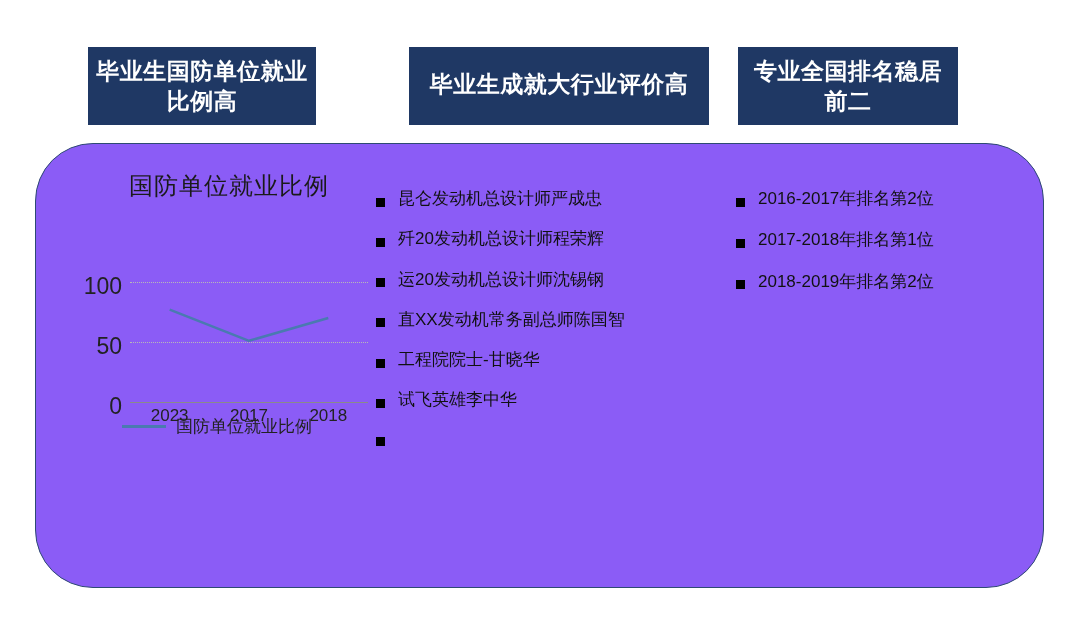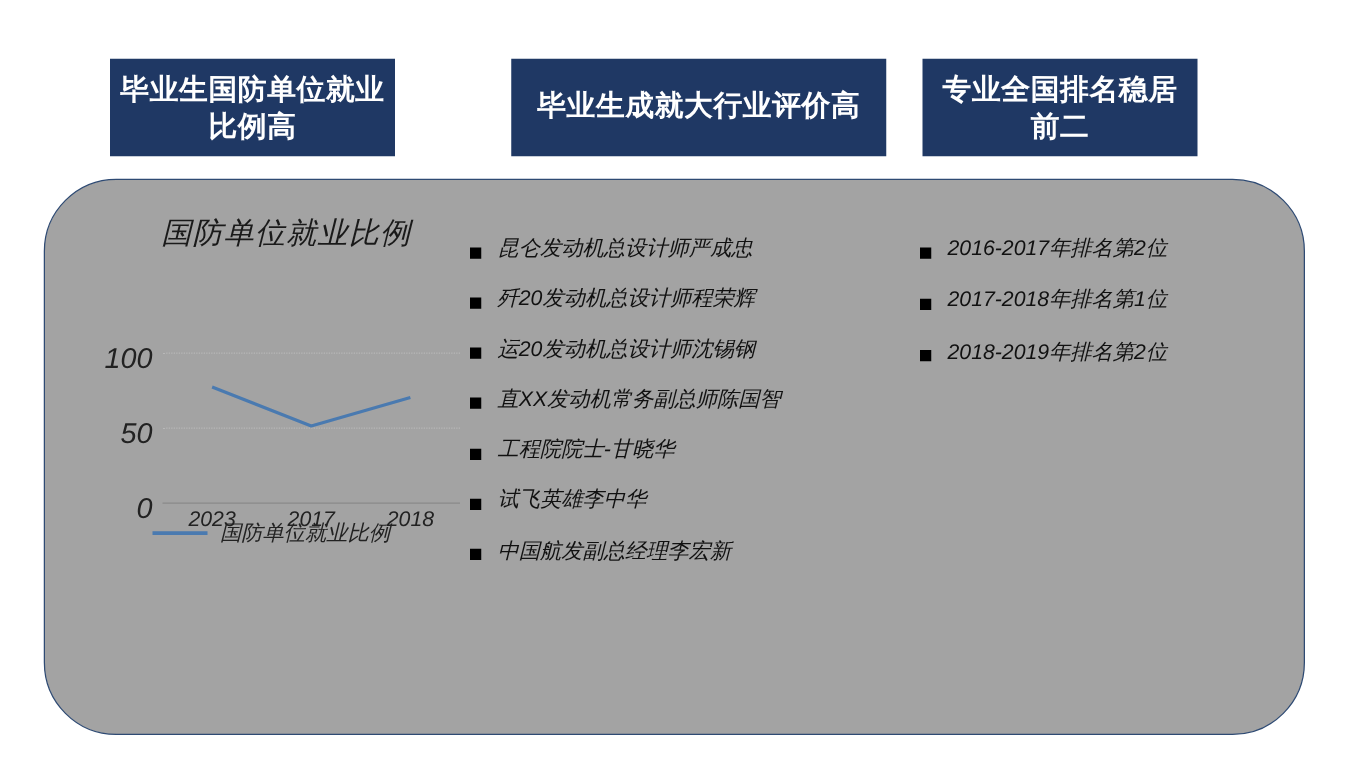--- a/index.html
+++ b/index.html
@@ -46,22 +46,21 @@
   
   .panel {
     position: absolute;
     left: 35px;
     top: 143px;
     width: 1009px;
     height: 445px;
     border: 1.5px solid #2e4a73;
     border-radius: 58px;
     box-sizing: border-box;
-    background: #a3a3a3;
-    font-style: italic;
+    background: #8b5cf6;
   }
 
   
   .chart-block {
     position: absolute;
     left: 38px;
     top: 26px;
     width: 310px;
     height: 290px;
   }
@@ -220,21 +219,20 @@
       <li>
         <span class="sq"></span>
         <span>工程院院士-甘晓华</span>
       </li>
       <li>
         <span class="sq"></span>
         <span>试飞英雄李中华</span>
       </li>
       <li>
         <span class="sq"></span>
-        <span>中国航发副总经理李宏新</span>
       </li>
     </ul>
 
   <ul class="bullets" id="col-rankings">
       <li>
         <span class="sq"></span>
         <span>2016-2017年排名第2位</span>
       </li>
       <li>
         <span class="sq"></span>

